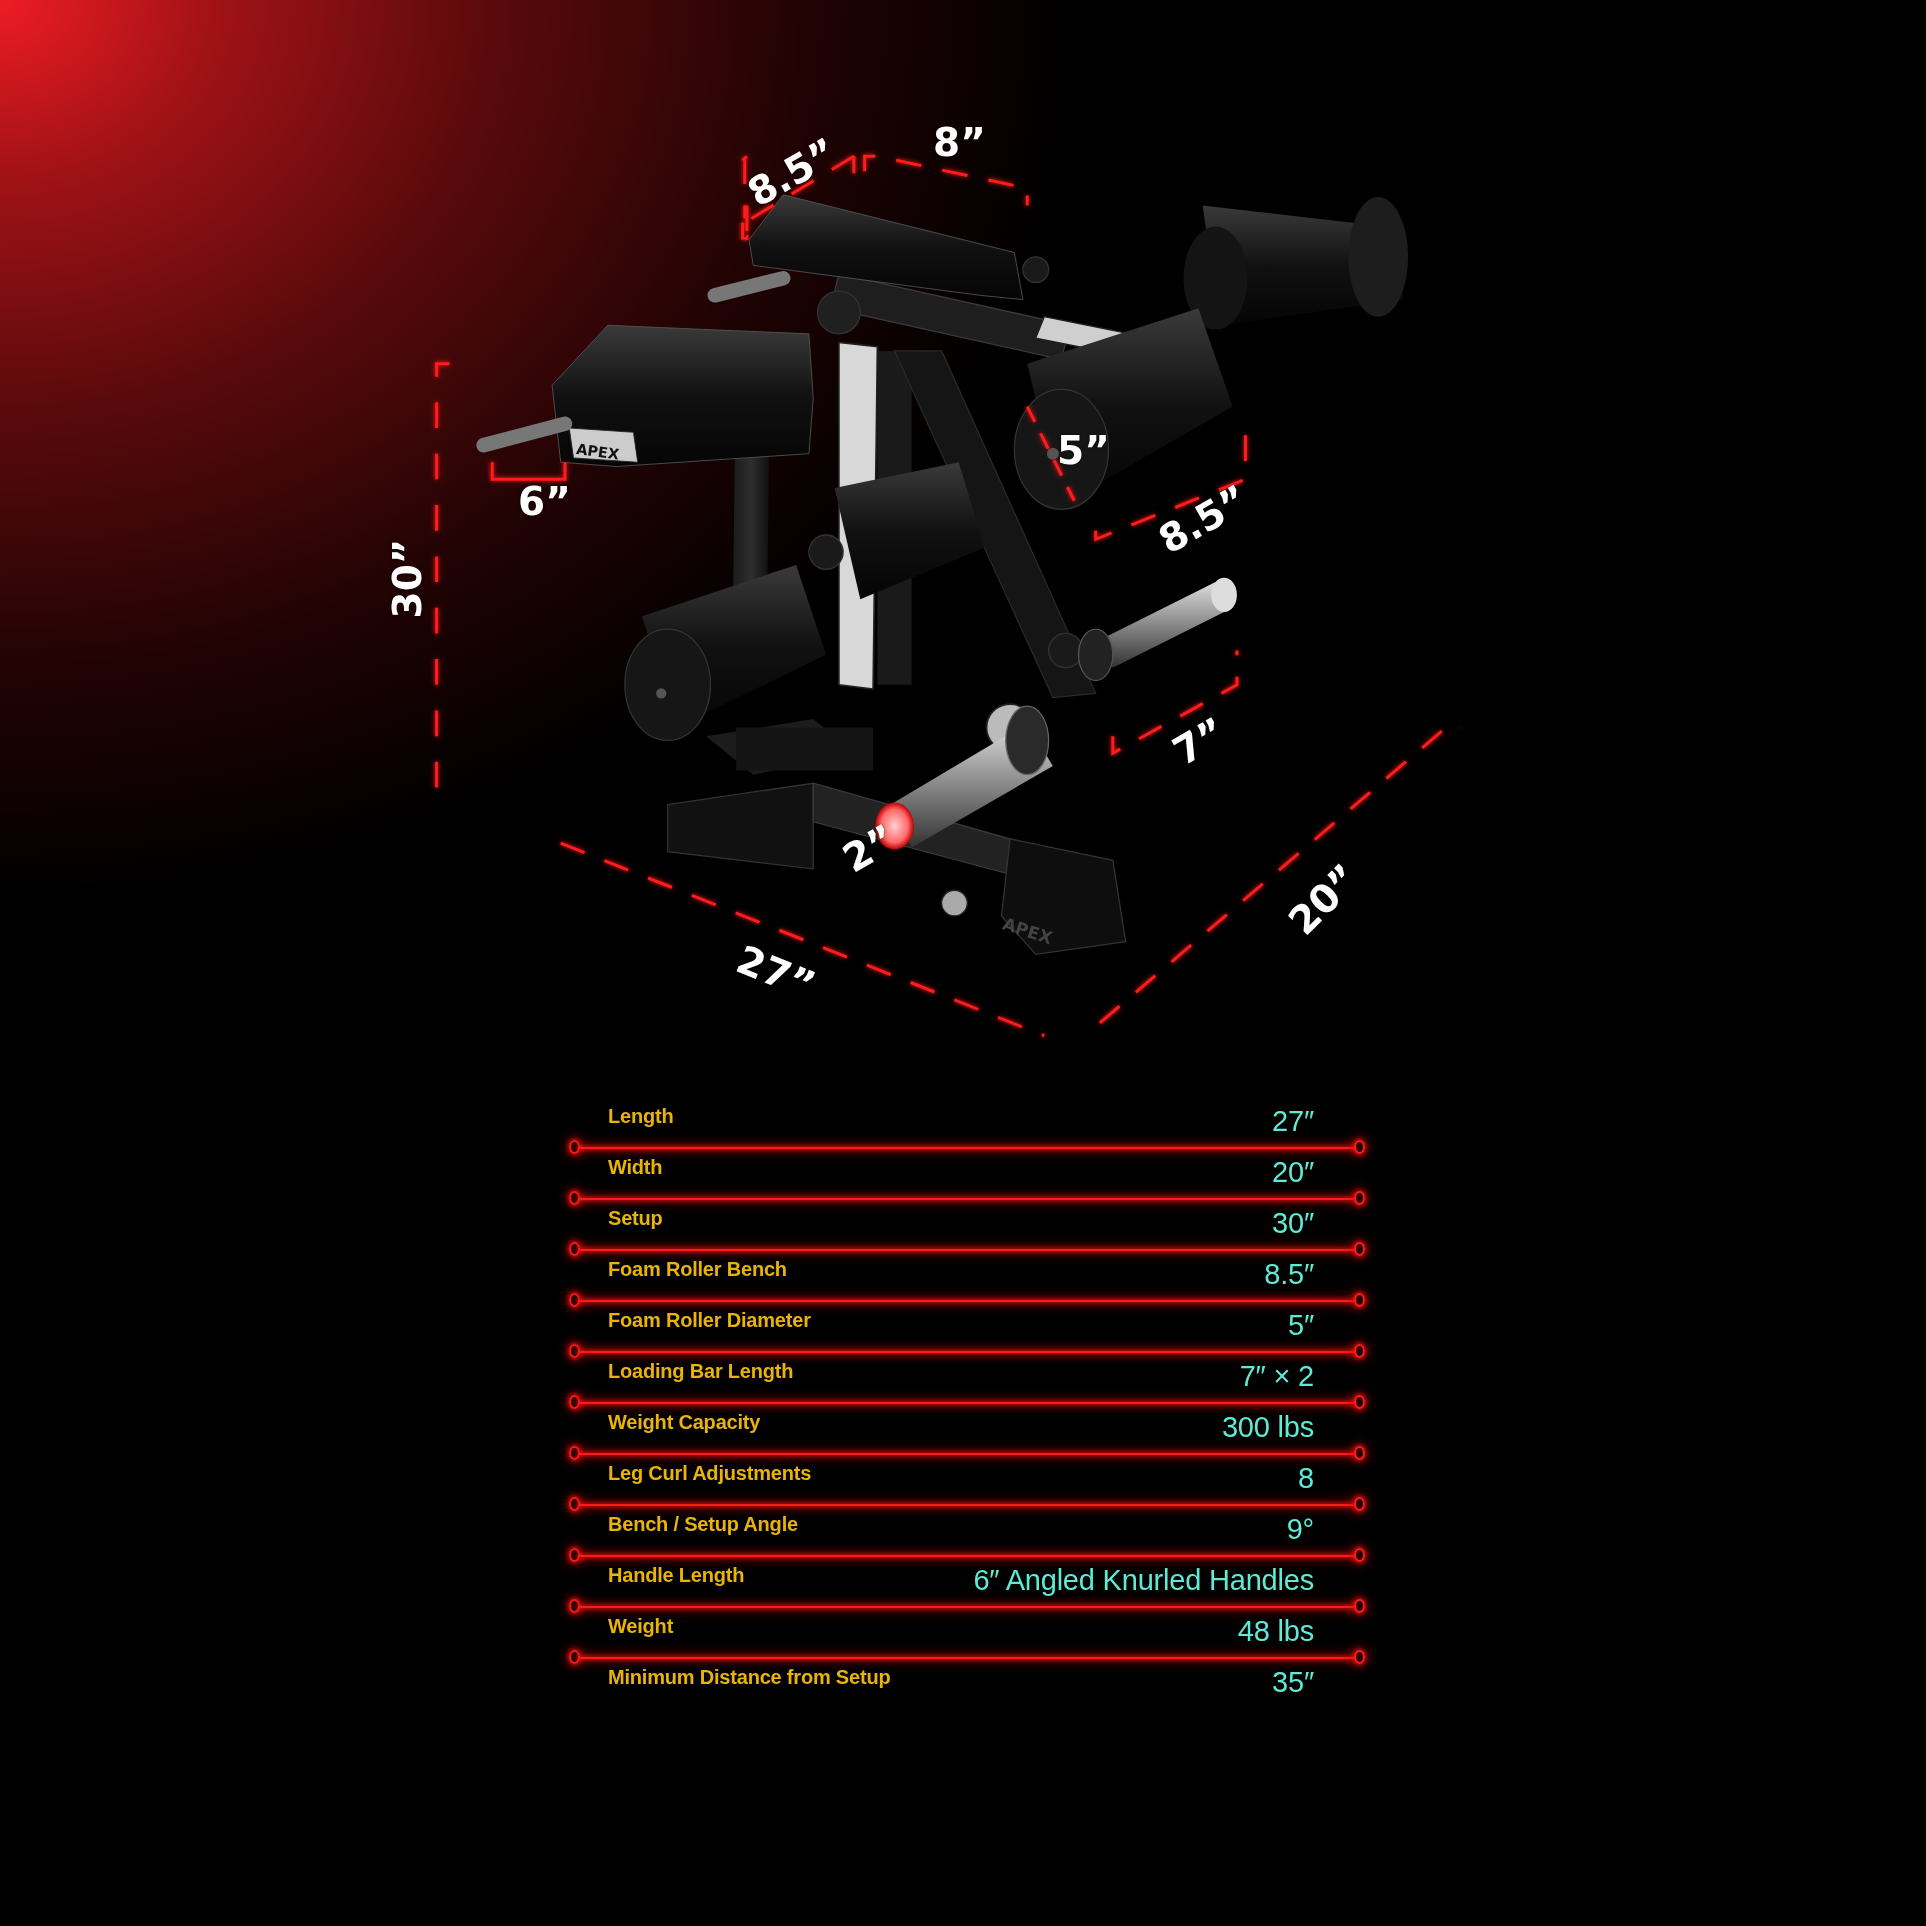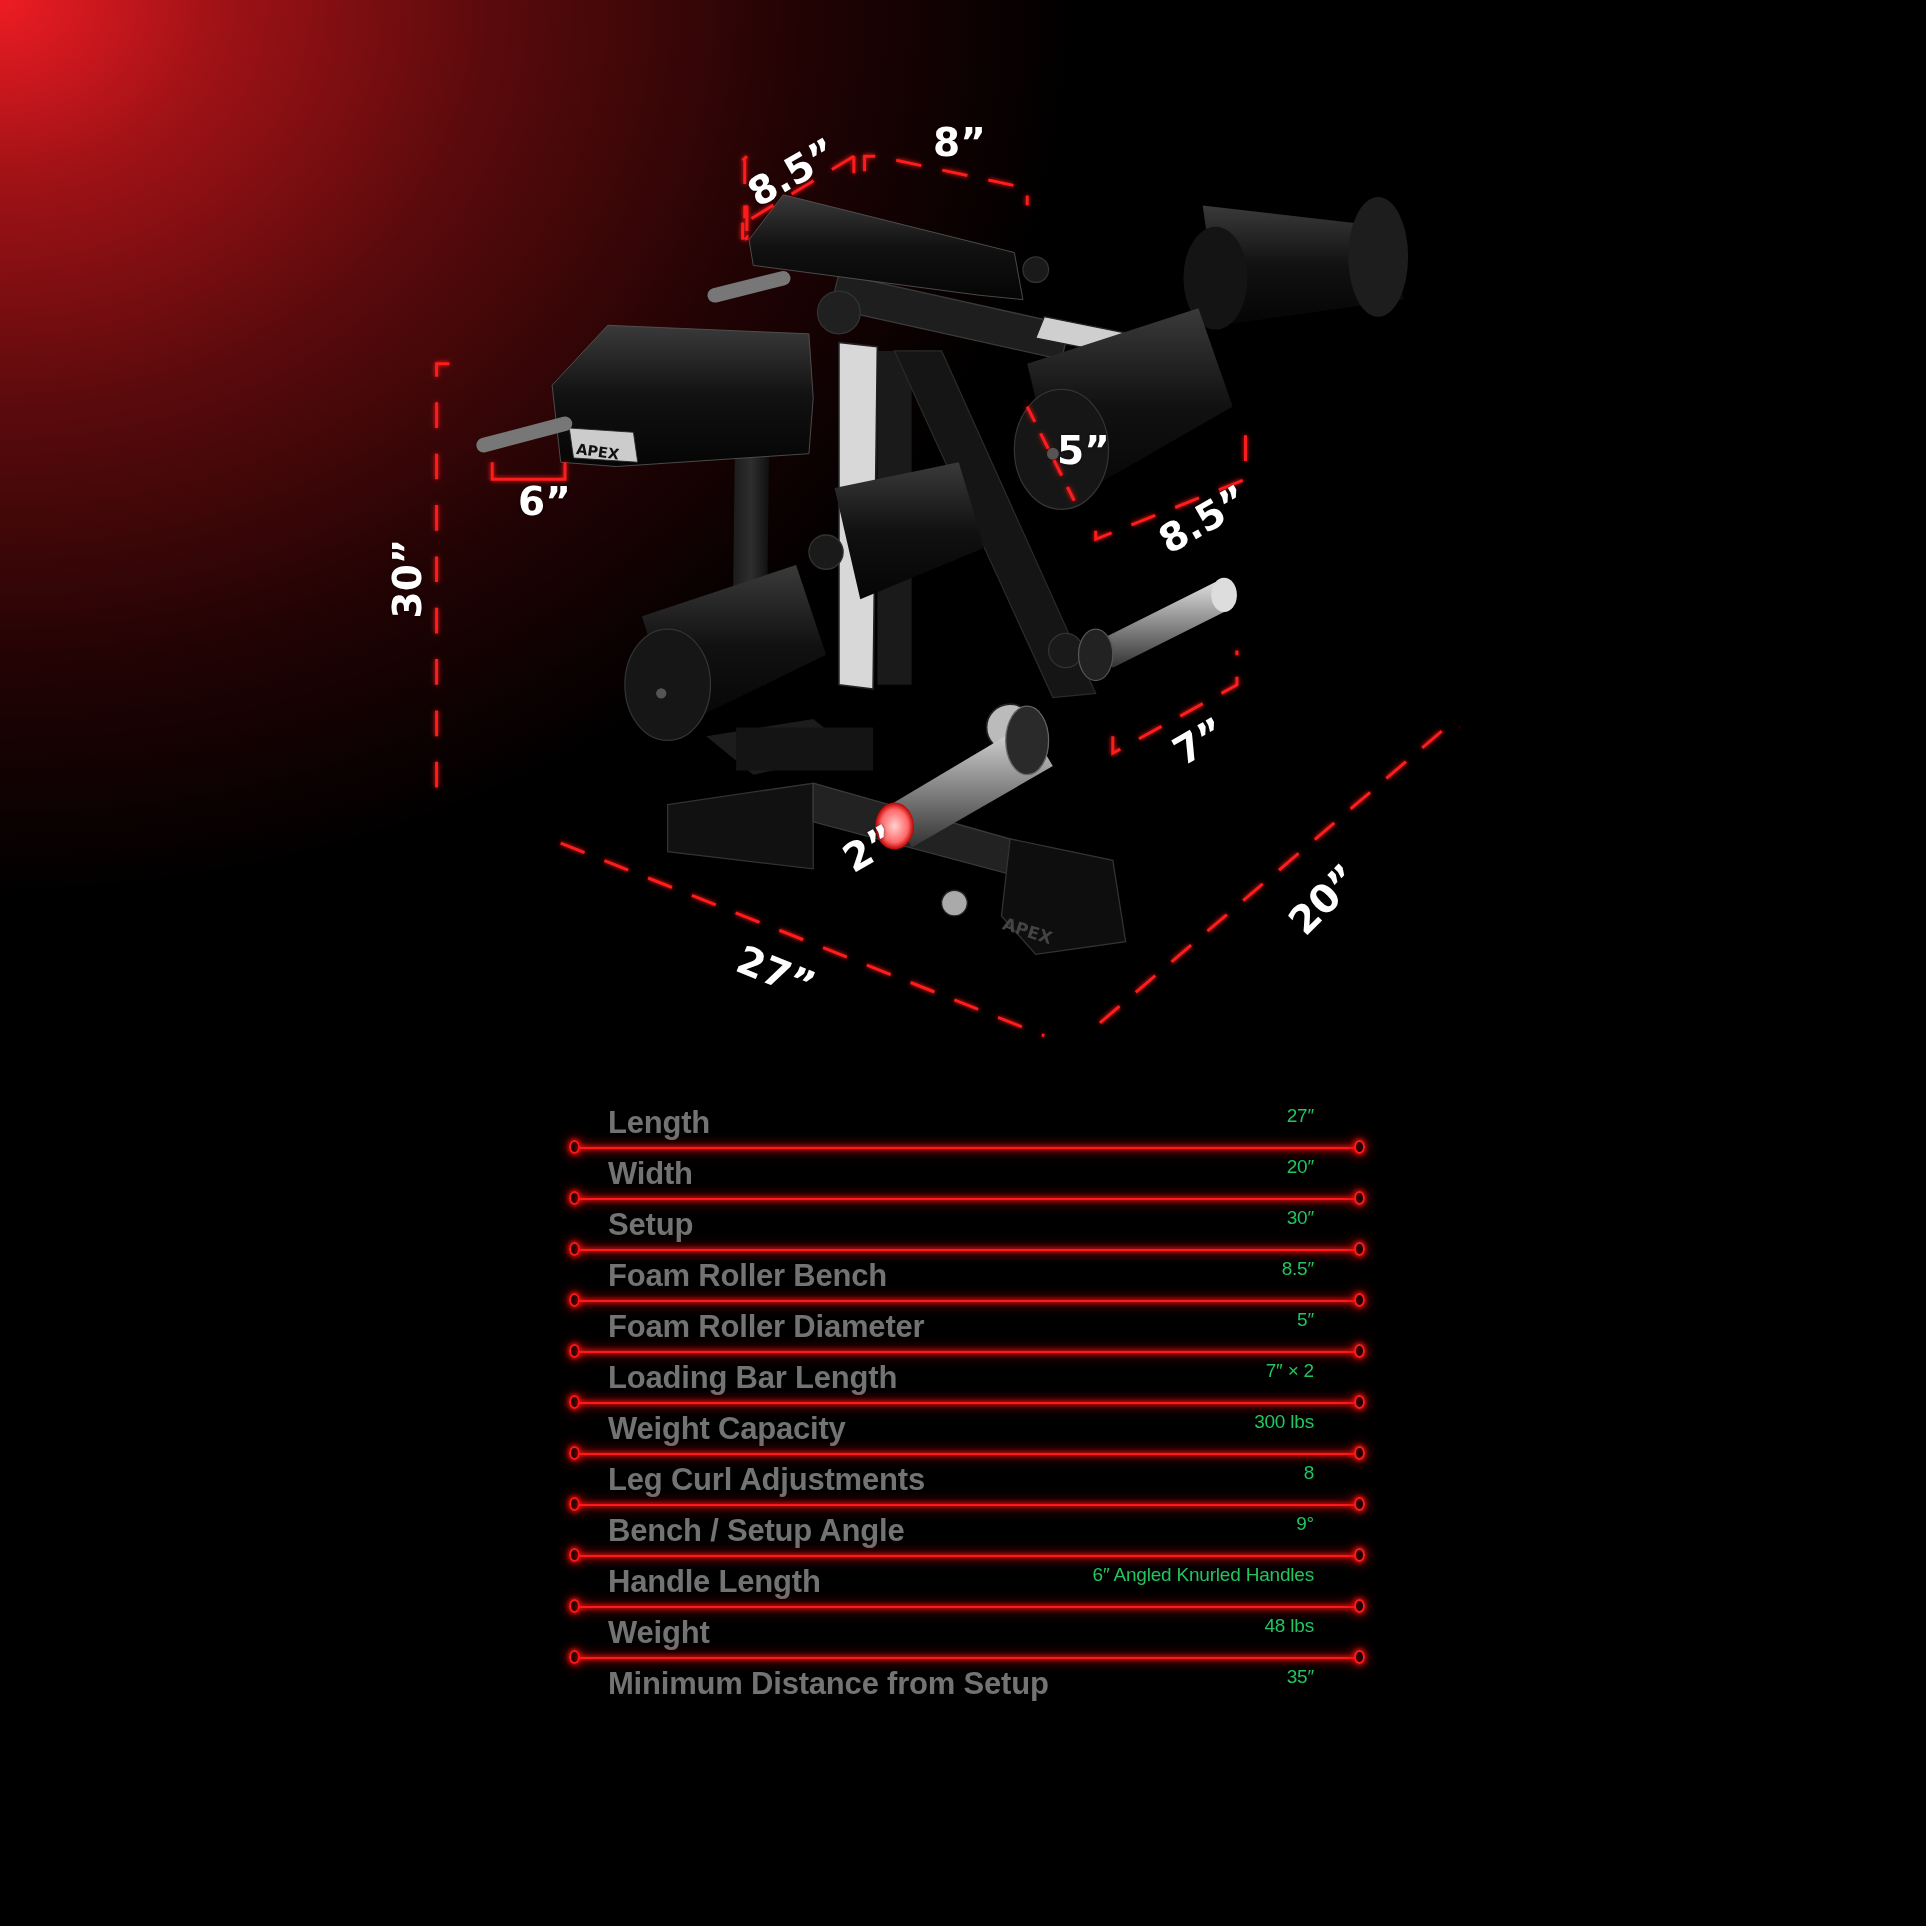--- a/index.html
+++ b/index.html
@@ -13,25 +13,25 @@
   .dim-label {
     position:absolute; color:#fff; font-family:"DejaVu Sans", sans-serif;
     font-weight:bold; font-size:39px; white-space:nowrap;
     text-shadow:0 0 3.4px rgba(0,0,0,0.6);
   }
   .specs {
     position:absolute; left:569px; top:1096px; width:796px;
   }
   .spec-row { position:relative; height:51px; }
   .spec-label {
-    position:absolute; left:39px; top:9.4px; color:#737373; font-size:31px;
+    position:absolute; left:39px; top:9.4px; color:#eab308; font-size:20px;
     font-weight:bold; letter-spacing:-0.2px; white-space:nowrap;
   }
   .spec-value {
-    position:absolute; right:51px; top:9.4px; color:#22c55e; font-size:19px;
+    position:absolute; right:51px; top:9.4px; color:#5eead4; font-size:29px;
     font-weight:normal; white-space:nowrap; letter-spacing:-0.2px;
   }
   .spec-divider {
     position:absolute; left:0; right:0; top:48px; height:6.8px;
   }
   .spec-divider .line {
     position:absolute; left:9.4px; right:9.4px; top:2.6px; height:2.1px;
     background:#ff1a1a; border-radius:1.3px;
     box-shadow:0 0 4.3px 1.3px rgba(255,20,20,0.75), 0 0 11px 3.4px rgba(200,0,0,0.45);
   }

